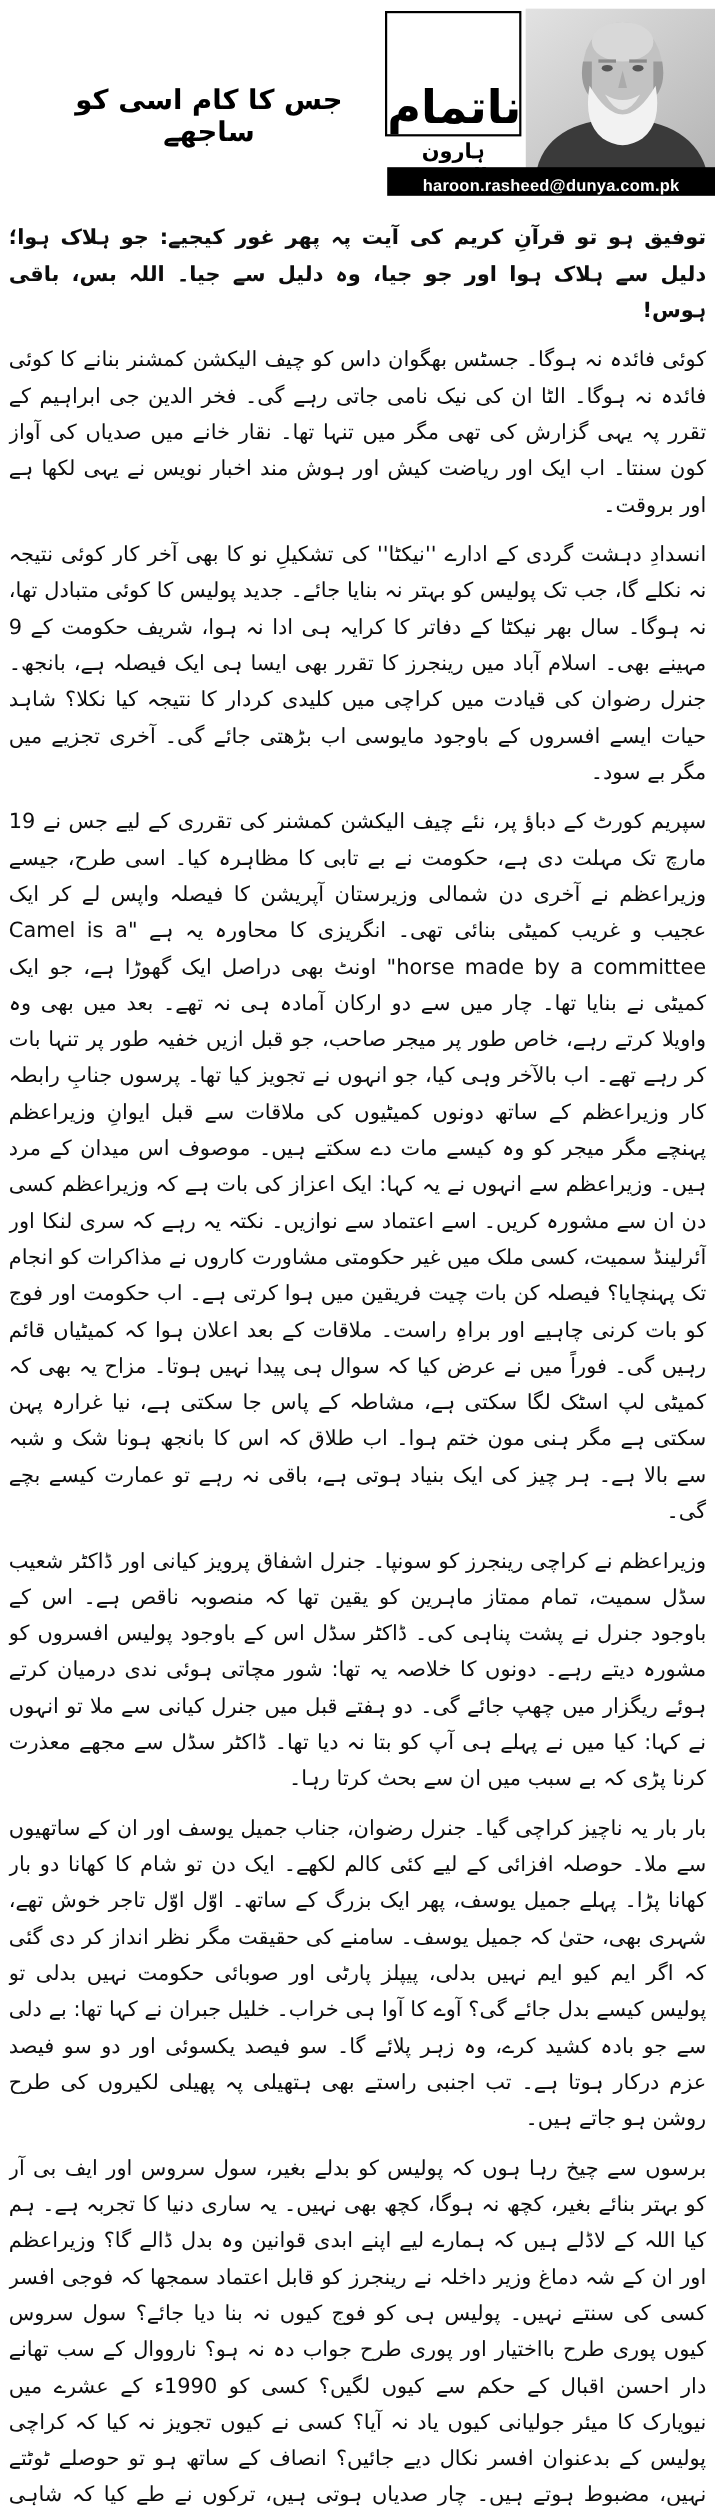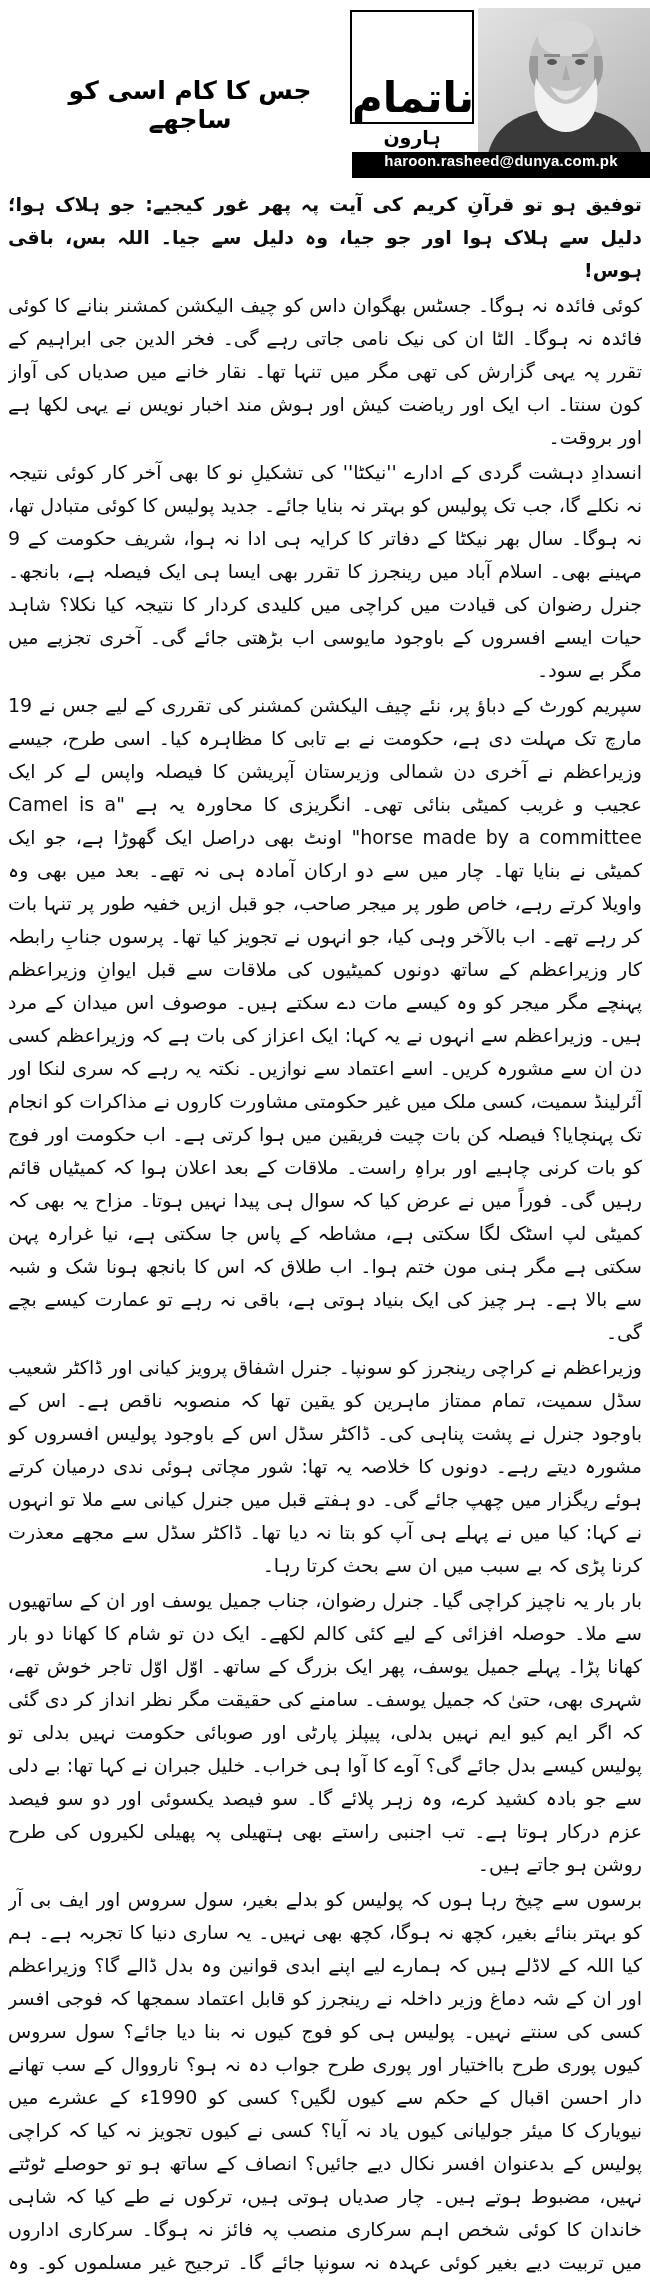--- a/index.html
+++ b/index.html
@@ -8,28 +8,28 @@
   
   .header{position:absolute;top:0;left:0;width:650px;height:186px;}
   .article-title{position:absolute;top:76px;left:50px;width:280px;text-align:center;
         direction:rtl;font-size:25px;font-weight:bold;color:#000;}
   .logo-box{position:absolute;top:10px;right:176px;width:120px;height:110px;
         border:2px solid #000;background:#fff;display:flex;align-items:flex-end;justify-content:flex-start;}
   .logo-text{direction:rtl;font-size:42px;font-weight:bold;line-height:1.05;color:#000;padding-bottom:2px;}
   .author-name{position:absolute;top:126px;right:176px;width:124px;text-align:center;
         direction:rtl;font-size:19px;font-weight:bold;color:#000;}
   .email-bar{position:absolute;top:152px;right:0;width:298px;height:26px;background:#000;
-        color:#fff;z-index:3;display:flex;align-items:flex-start;justify-content:center;
+        color:#fff;z-index:3;display:flex;align-items:flex-end;justify-content:center;
         font-family:"Liberation Sans",sans-serif;font-weight:bold;font-size:15px;letter-spacing:.2px;}
   .photo{position:absolute;top:8px;right:0;width:172px;height:146px;overflow:hidden;background:#c9c9c9;}
   .photo svg{display:block;width:100%;height:100%;}
   
   .article-body{position:absolute;top:188px;left:8px;width:634px;height:2090px;overflow:hidden;
         direction:rtl;text-align:justify;font-size:19px;line-height:33px;color:#0d0d0d;}
-  .article-body p{margin:0 0 2px 0;}
+  .article-body p{margin:12px 0 2px 0;}
   p.lead{font-weight:bold;}
 </style>
 </head>
 <body>
 
 <div class="page">
 
   <div class="header">
 
     <div class="article-title">جس کا کام اسی کو ساجھے</div>

